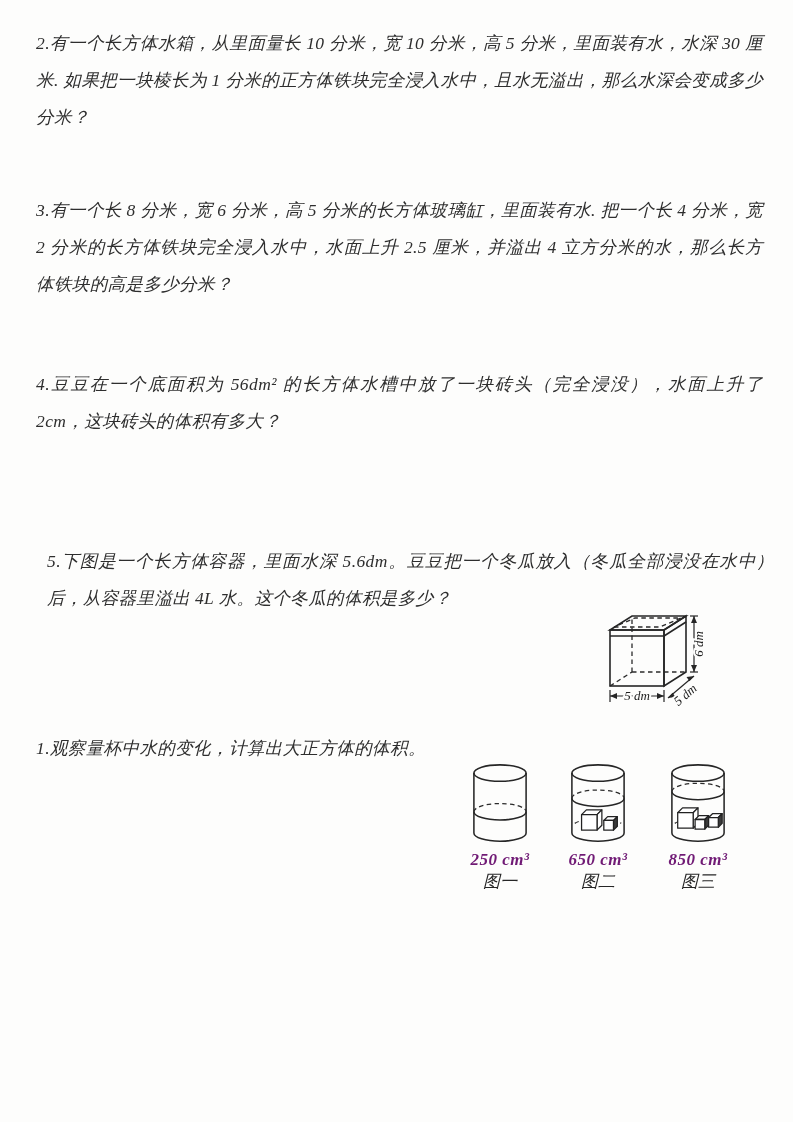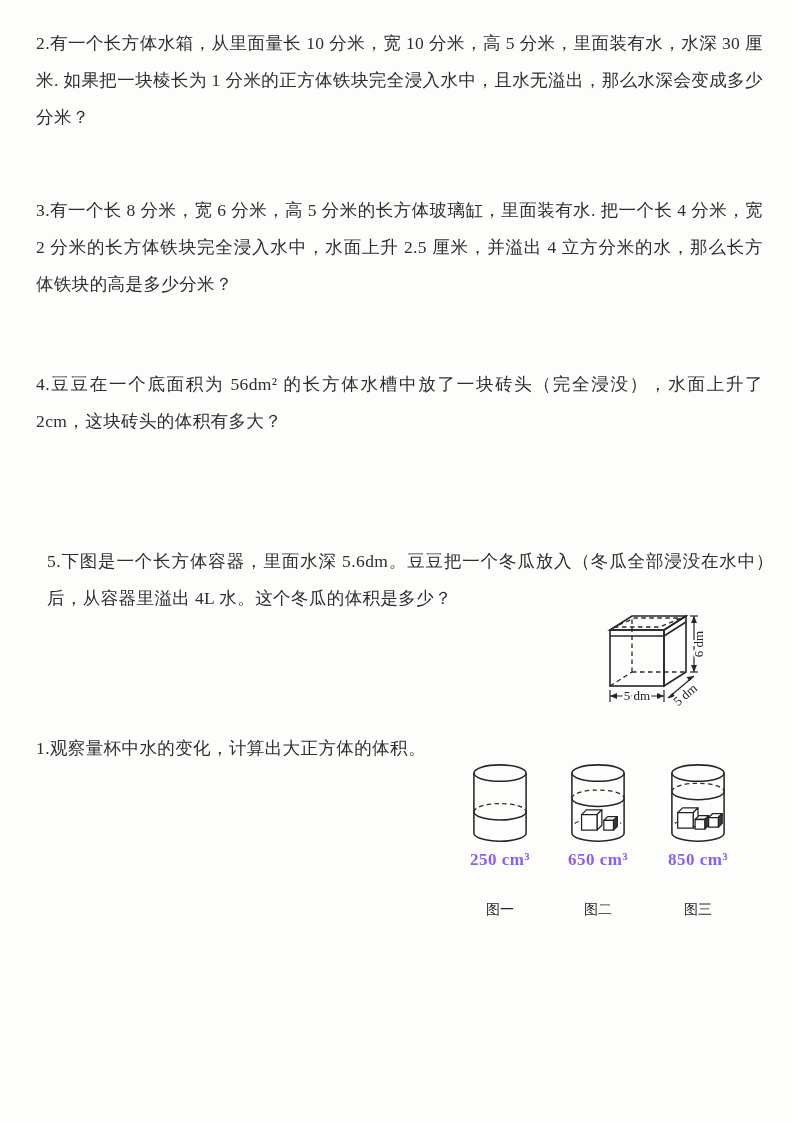--- a/index.html
+++ b/index.html
@@ -4,21 +4,21 @@
 <style>
   html,body{margin:0;padding:0;}
   body{
     width:793px;height:1122px;
     background:#fdfdfc;
     font-family:"Liberation Serif","DejaVu Serif",serif;
     color:#2e2e2e;
     position:relative;
     overflow:hidden;
   }
-  .page{position:absolute;left:0;top:0;width:793px;height:1082px;}
+  .page{position:absolute;left:0;top:0;width:793px;height:1082px;font-style:italic;}
   .q{
     position:absolute;left:36px;width:727px;
     margin:0;
     font-size:17.5px;line-height:37px;
     letter-spacing:0.4px;
     text-align:justify;
     color:#2e2e2e;
   }
   .q2{top:25px;}
   .q3{top:192px;}
@@ -28,23 +28,23 @@
   .q7{top:897px;}
   .box-fig{position:absolute;left:602px;top:610px;width:110px;height:100px;}
   .beakers{position:absolute;left:452px;top:763px;width:300px;height:132px;}
   .beaker{position:absolute;top:0;width:96px;text-align:center;}
   .beaker.b1{left:0;}
   .beaker.b2{left:98px;}
   .beaker.b3{left:198px;}
   .beaker svg{display:block;margin:0 auto;}
   .vol{
     font-size:17px;line-height:22px;margin-top:2px;
-    font-weight:600;color:#8b5cf6;letter-spacing:0.5px;
+    font-weight:600;color:#701a75;letter-spacing:0.5px;
   }
-  .cap{font-size:14px;line-height:22px;color:#262626;margin-top:28px;}
+  .cap{font-size:17px;line-height:22px;color:#262626;}
   .fig-line{stroke:#262626;stroke-width:1.6;fill:none;}
   .fig-dash{stroke:#2b2b2b;stroke-width:1.3;fill:none;stroke-dasharray:4.5 3.5;}
   .dim-line{stroke:#262626;stroke-width:1.2;fill:none;}
   .dim-head{fill:#262626;stroke:none;}
   .fig-text{font-family:"Liberation Serif","DejaVu Serif",serif;font-size:13px;fill:#222;}
   .halo{paint-order:stroke;stroke:#fdfdfc;stroke-width:4px;}
   .cube-face{fill:#ffffff;stroke:#222;stroke-width:1.3;stroke-linejoin:round;}
   .cube-dark{fill:#3a3a3a;stroke:#222;stroke-width:1.3;stroke-linejoin:round;}
 </style>
 </head>

